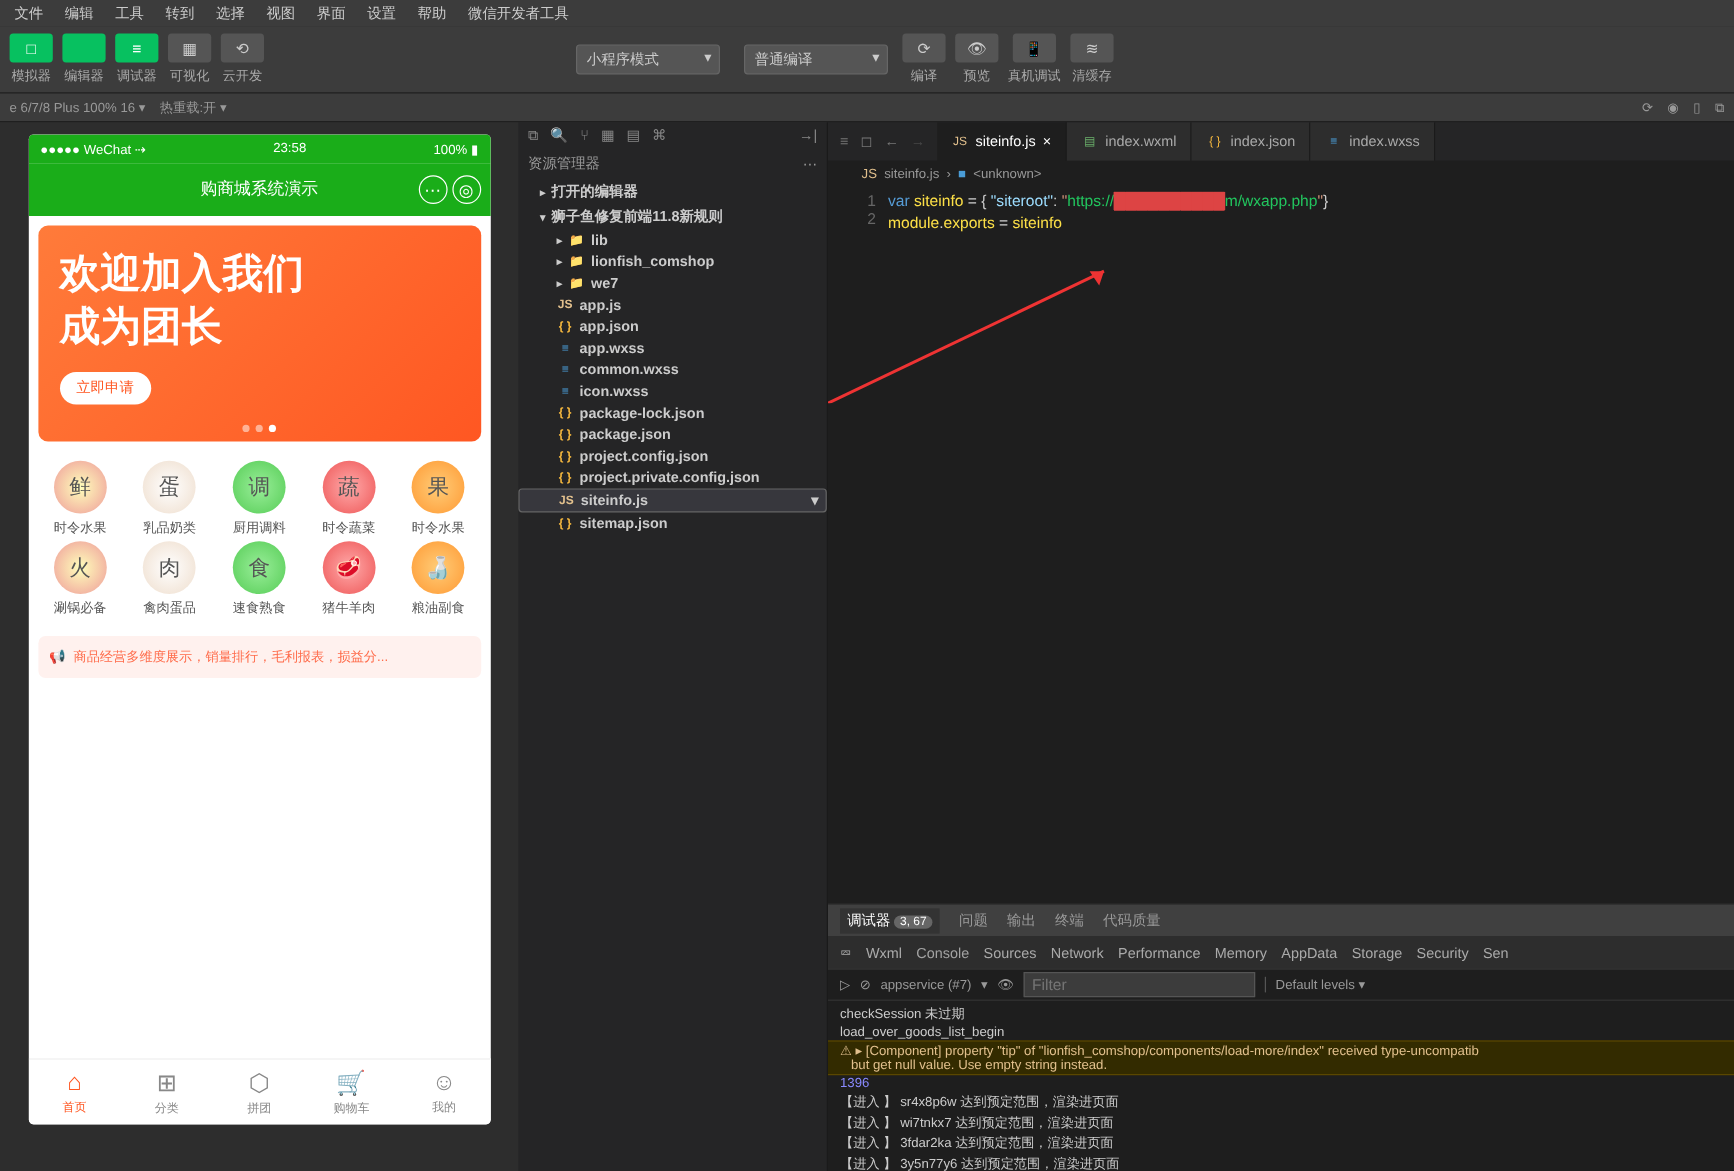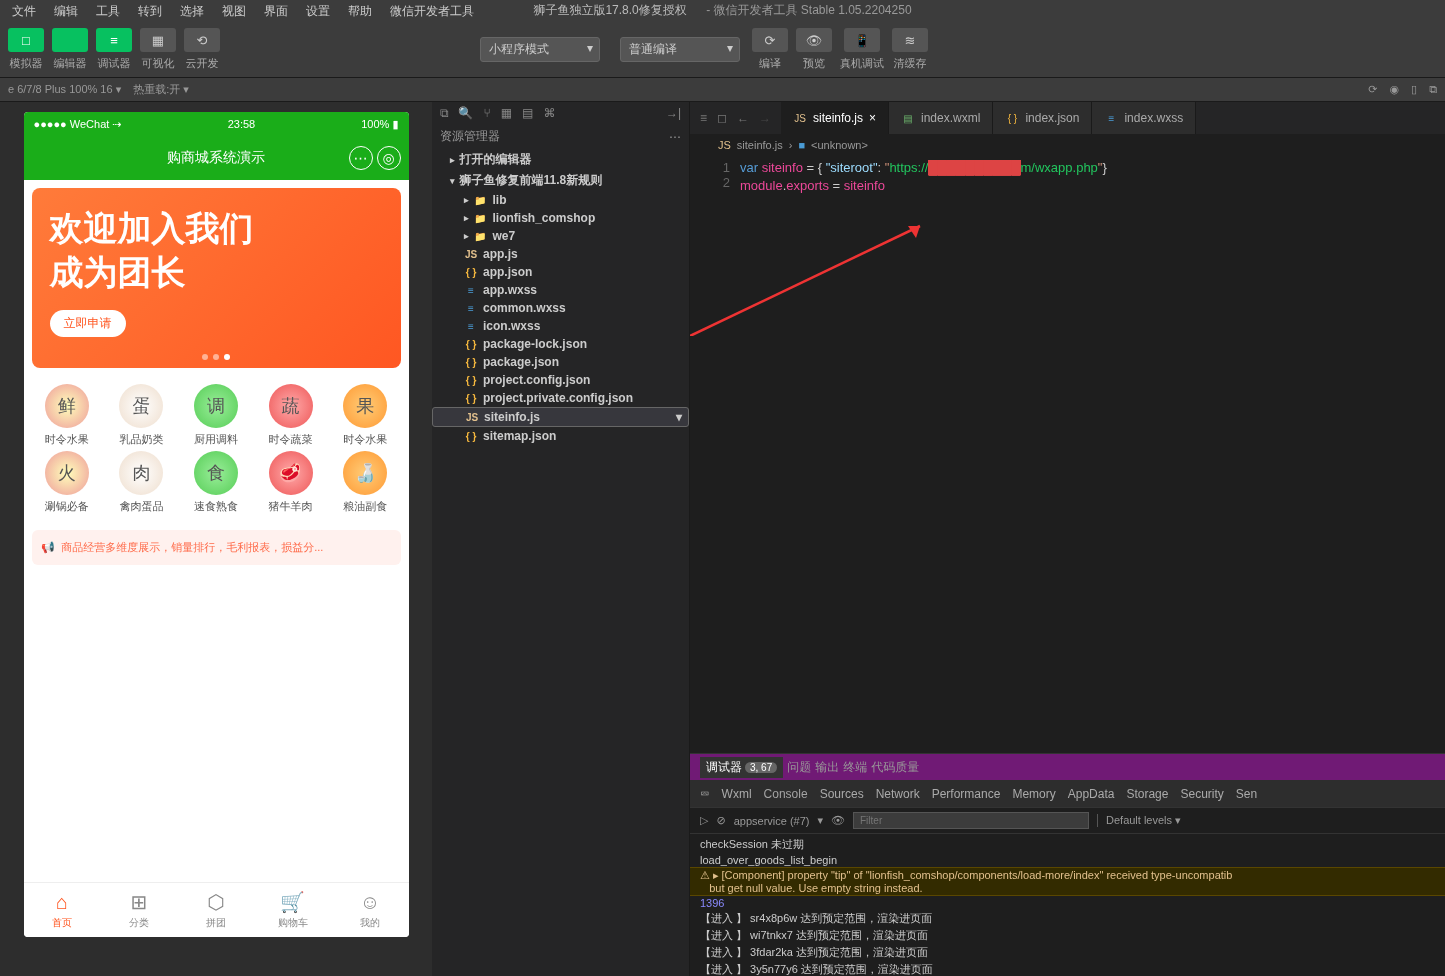--- a/index.html
+++ b/index.html
@@ -57,30 +57,30 @@
 .editor-area { flex:1; display:flex; flex-direction:column; background:#1e1e1e; }
 .tabs-row { height:32px; background:#252526; display:flex; align-items:stretch; }
 .tabs-row .spacer-icons { display:flex; align-items:center; gap:10px; padding:0 10px; color:#777; }
 .etab { display:flex; align-items:center; gap:6px; padding:0 12px; background:#2d2d2d; color:#aaa; border-right:1px solid #1a1a1a; font-size:12px; }
 .etab.active { background:#1e1e1e; color:#fff; }
 .crumb { height:22px; display:flex; align-items:center; gap:6px; padding:0 28px; color:#999; font-size:11px; background:#1e1e1e; }
 .code { flex:1; display:flex; font-family:Consolas,monospace; font-size:13px; position:relative; }
 .gutter { width:50px; text-align:right; padding:4px 10px 0 0; color:#666; }
 .code-body { padding:4px 0; }
 .ln { height:18px; white-space:pre; }
-.kw{color:#569cd6} .vr{color:#ec4899} .st{color:#ce9178} .key{color:#9cdcfe} .url{color:#22c55e;} .redact{background:#d44;color:#d44}
+.kw{color:#569cd6} .vr{color:#fde047} .st{color:#ce9178} .key{color:#9cdcfe} .url{color:#22c55e;} .redact{background:#d44;color:#d44}
 .arrow { position:absolute; left:0; top:60px; width:250px; height:120px; }
 .dbg { height:225px; background:#1e1e1e; border-top:1px solid #333; display:flex; flex-direction:column; }
-.dbg-tabs { height:26px; background:#701a75; display:flex; align-items:center; gap:4px; padding:0 10px; font-size:12px; color:#999; }
+.dbg-tabs { height:26px; background:#404040; display:flex; align-items:center; gap:16px; padding:0 10px; font-size:12px; color:#999; }
 .dbg-tabs span.on { color:#fff; background:#333; padding:2px 6px; }
 .badge { background:#666; border-radius:8px; padding:0 5px; font-size:10px; margin-left:3px; }
 .dev-tabs { height:28px; background:#2d2d2d; display:flex; align-items:center; gap:12px; padding:0 10px; font-size:12px; color:#aaa; border-bottom:1px solid #333; }
 .dev-tabs span.on { color:#a3a3a3; }
 .con-tools { height:26px; display:flex; align-items:center; gap:8px; padding:0 10px; font-size:11px; color:#999; border-bottom:1px solid #333; }
-.con-tools input { background:#3c3c3c; border:1px solid #555; color:#ccc; padding:2px 6px; width:236px; font-size:10px; }
+.con-tools input { background:#3c3c3c; border:1px solid #555; color:#ccc; padding:2px 6px; width:193px; font-size:13px; }
 .con-tools .lvl { border-left:1px solid #555; padding-left:8px; }
 .console { flex:1; overflow:hidden; font-family:Consolas,monospace; font-size:11px; padding:2px 0; }
 .log { padding:1px 10px; color:#ccc; }
 .log.warn { background:#332b00; color:#e2c08d; border-top:1px solid #5a4700; border-bottom:1px solid #5a4700; }
 .log .num { color:#8a8aff; }
 .exp-icons { display:flex; gap:10px; padding:4px 8px; color:#888; }
 </style>
 </head>
 <body>
 
@@ -88,23 +88,20 @@
   <span>文件</span>
   <span>编辑</span>
   <span>工具</span>
   <span>转到</span>
   <span>选择</span>
   <span>视图</span>
   <span>界面</span>
   <span>设置</span>
   <span>帮助</span>
   <span>微信开发者工具</span>
-  <div class="title-center">
-    <span class="t1">狮子鱼独立版17.8.0修复授权</span><span> - 微信开发者工具 Stable 1.05.2204250</span>
-  </div>
 </div>
 
 <div class="toolbar">
   <div class="tool-group" id="tg-left">
       <div class="tool-btn">
         <div class="tool-icon green">□</div>
         <span>模拟器</span>
       </div>
       <div class="tool-btn">
         <div class="tool-icon green"></div>

